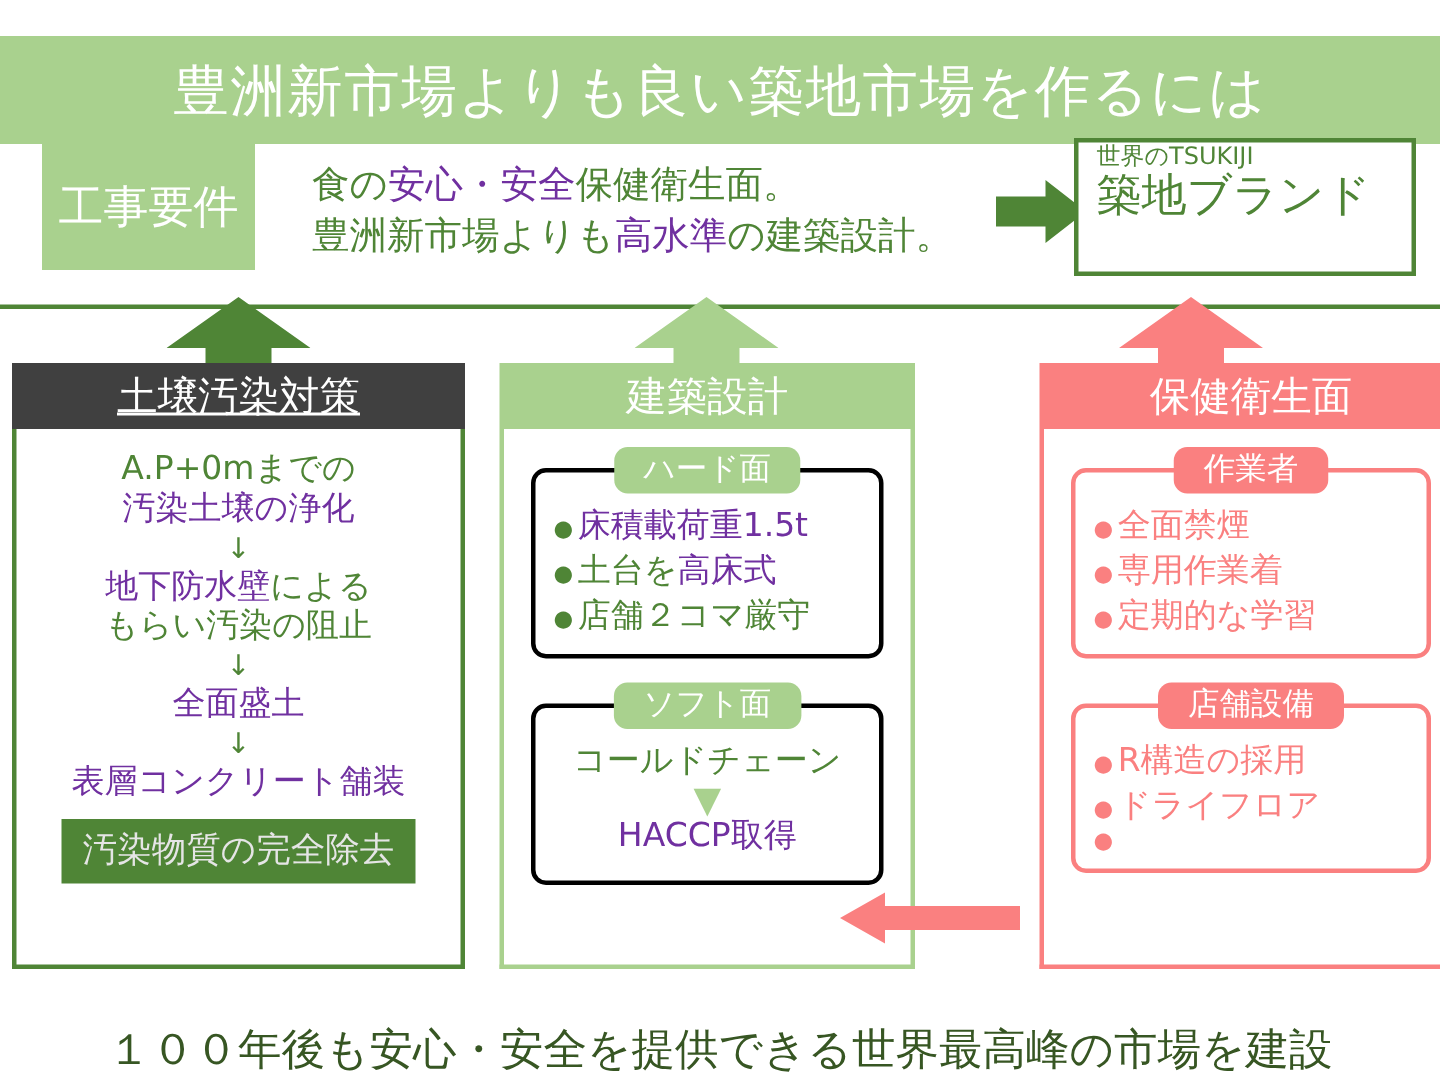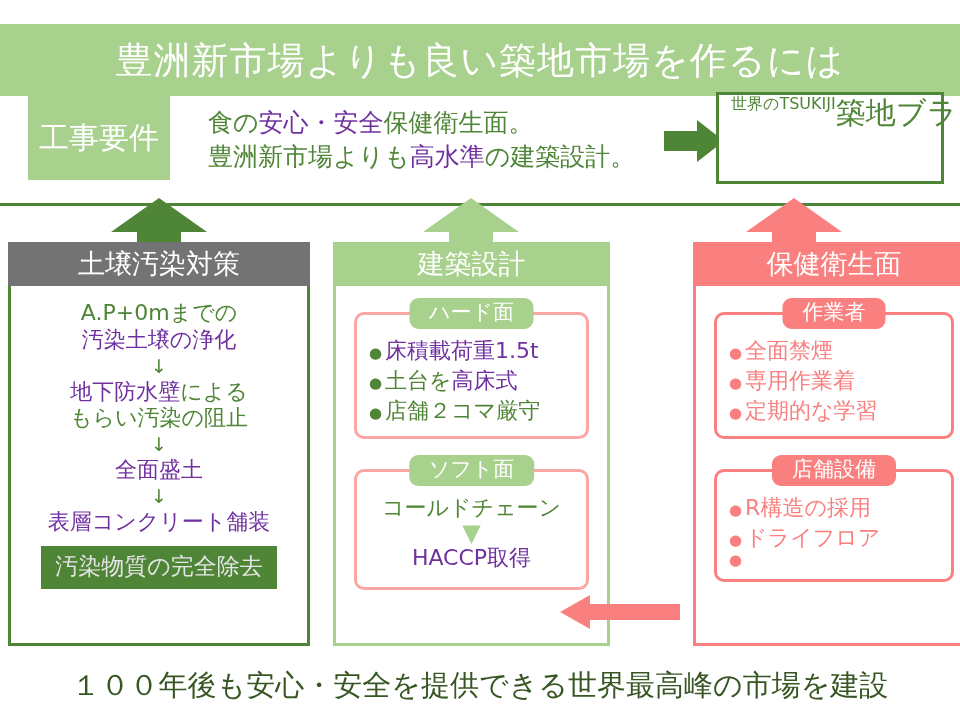--- a/index.html
+++ b/index.html
@@ -41,21 +41,21 @@
 
   
   .arrow-right-big{
     position:absolute;left:664px;top:118px;width:60px;height:46px;
   }
 
   
   .brand-box{
     position:absolute;left:716px;top:92px;width:228px;height:92px;
     border:3px solid #4f8536;background:#ffffff;
-    display:flex;flex-direction:row;justify-content:flex-start;
+    display:flex;flex-direction:column;justify-content:flex-start;
     padding-left:12px;box-sizing:border-box;
   }
   .brand-small{color:#4f8536;font-size:16px;line-height:1.1;white-space:nowrap;}
   .brand-big{color:#4f8536;font-size:30px;line-height:1.08;white-space:nowrap;margin-top:2px;}
 
   
   .divider{
     position:absolute;left:0;top:203px;width:960px;height:3px;background:#4f8536;
   }
 
@@ -68,21 +68,21 @@
     height:44px;display:flex;align-items:center;justify-content:center;
     color:#ffffff;font-size:27px;white-space:nowrap;box-sizing:border-box;
   }
   .col-body{
     border-style:solid;border-width:0 3px 3px 3px;background:#ffffff;
     box-sizing:border-box;
   }
 
   
   #col-soil{left:8px;width:302px;}
-  #col-soil .col-head{background:#737373;}
+  #col-soil .col-head{background:#404040;text-decoration:underline;}
   #col-soil .col-body{border-color:#4f8536;height:360px;padding:14px 8px 10px;}
   .flow{display:flex;flex-direction:column;align-items:center;gap:0;}
   .flow-line{font-size:22px;line-height:1.22;white-space:nowrap;text-align:center;}
   .flow-arrow{color:#4f8536;font-size:19px;line-height:1;margin:3px 0 3px;}
   .flow-final{
     margin-top:10px;background:#4f8536;color:#e5e5e5;
     font-size:23px;padding:5px 14px 7px;white-space:nowrap;
   }
 
   
@@ -90,21 +90,21 @@
   #col-arch .col-head{background:#a9d18e;}
   #col-arch .col-body{border-color:#a9d18e;height:360px;padding:8px 10px;}
 
   
   #col-health{left:653px;width:282px;padding-left:40px;}
   #col-health .col-head{background:#fa8080;}
   #col-health .col-body{border-color:#fa8080;height:360px;padding:8px 10px;}
 
   
   .sub{
-    position:relative;border:3px solid #fca5a5;border-radius:10px;
+    position:relative;border:3px solid #000000;border-radius:10px;
     margin:18px 8px 16px;padding:20px 8px 10px;box-sizing:border-box;
   }
   .sub.pink{border-color:#fa8080;}
   .sub-tag{
     position:absolute;top:-17px;left:50%;transform:translateX(-50%);
     background:#a9d18e;color:#ffffff;font-size:21px;
     border-radius:9px;padding:3px 20px 5px;white-space:nowrap;line-height:1.1;
   }
   .sub-tag.pink{background:#fa8080;}
 
@@ -118,21 +118,21 @@
 
   .soft-line{font-size:22px;text-align:center;line-height:1.3;white-space:nowrap;}
   .soft-arrow{color:#a9d18e;font-size:24px;text-align:center;line-height:0.9;margin:0;}
 
   
   .pink-connector{position:absolute;left:560px;top:592px;width:120px;height:40px;}
 
   
   .bottom-banner{
     position:absolute;left:0;top:666px;width:960px;height:54px;
-    display:flex;align-items:flex-start;justify-content:center;background:#ffffff;
+    display:flex;align-items:flex-end;justify-content:center;background:#ffffff;
   }
   .bottom-banner .txt{color:#375623;font-size:29px;white-space:nowrap;}
 </style>
 </head>
 <body>
 
 <div class="page">
 
   <div class="title-banner">
     <span class="txt">豊洲新市場よりも良い築地市場を作るには</span>

